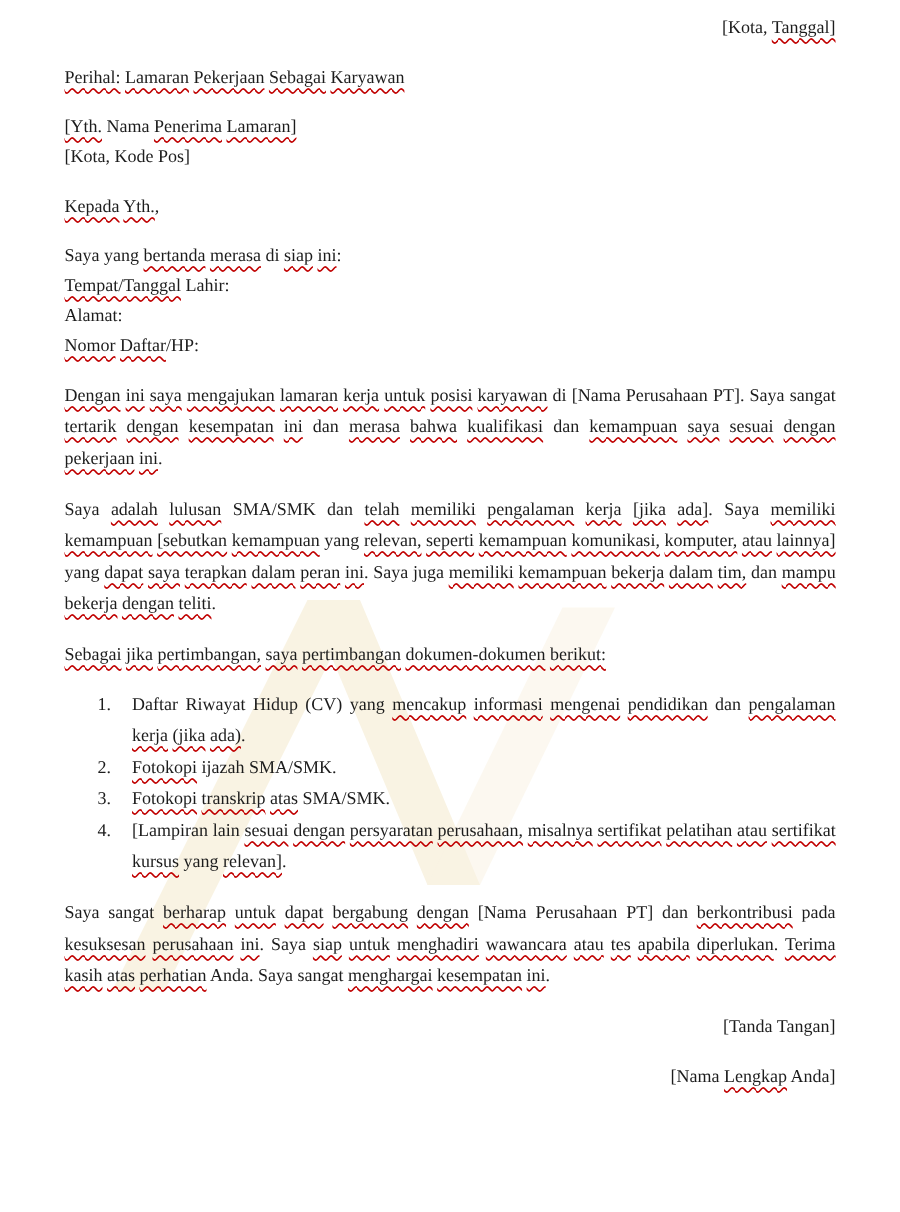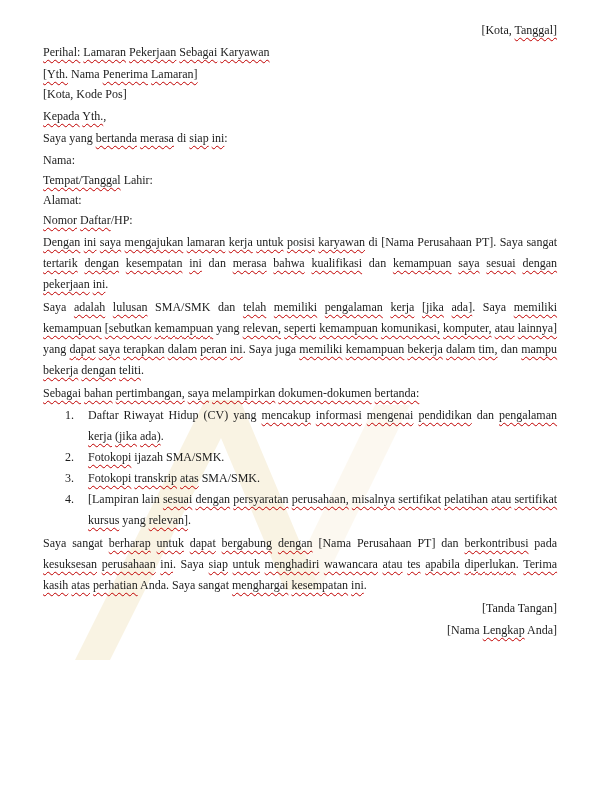--- a/index.html
+++ b/index.html
@@ -5,39 +5,39 @@
   html, body { margin: 0; padding: 0; }
   body {
     width: 600px; height: 808px;
     background: var(--bg, #ffffff);
     overflow: hidden;
   }
   .page {
     position: relative;
     width: 600px; height: 808px;
     box-sizing: border-box;
-    padding: 20px 43px 0 43px;
+    padding: 8px 43px 0 43px;
     font-family: "Liberation Serif", "DejaVu Serif", serif;
     font-size: 12px;
     color: var(--ink, #1c1c1c);
     background: var(--bg, #ffffff);
   }
   .watermark {
     position: absolute;
     left: 55px; top: 390px;
     width: 360px; height: 275px;
     z-index: 0;
     pointer-events: none;
   }
   .watermark polygon { fill: var(--wm, #f9f3e3); }
   .content { position: relative; z-index: 1; }
   .line { line-height: 20px; text-align: left; }
   .para { line-height: 21px; text-align: justify; }
   .r    { text-align: right; }
-  .gap  { margin-top: 2px; }
+  .gap  { margin-top: 13px; }
   .li {
     position: relative;
     padding-left: 45px;
     line-height: 21px;
     text-align: justify;
   }
   .li .num { position: absolute; left: 22px; }
   .b  { font-weight: normal; }
   .sq {
     text-decoration-line: underline;
@@ -56,27 +56,26 @@
     <polygon points="150,10 185,10 265,200 230,200"></polygon>
     <polygon points="265,200 230,200 320,15 355,15" opacity="0.55"></polygon>
   </svg>
   <div class="content" id="letter-blocks">
       <div class="line r"><span>[Kota, </span><span><span class="sq">Tanggal]</span></span></div>
       <div class="line gap"><span><span class="sq">Perihal:</span> <span class="sq">Lamaran</span> <span class="sq">Pekerjaan</span> <span class="sq">Sebagai</span> <span class="sq">Karyawan</span></span></div>
       <div class="line gap"><span><span class="sq">[Yth.</span></span><span> Nama </span><span><span class="sq">Penerima</span> <span class="sq">Lamaran]</span></span></div>
       <div class="line"><span>[Kota, Kode Pos]</span></div>
       <div class="line gap"><span><span class="sq">Kepada</span> <span class="sq">Yth.</span></span><span>,</span></div>
       <div class="line gap"><span>Saya yang </span><span><span class="sq">bertanda</span> <span class="sq">merasa</span></span><span> di </span><span><span class="sq">siap</span> <span class="sq">ini</span></span><span>:</span></div>
-      <div class="line gap"><span>Nama:</span></div>
       <div class="line"><span><span class="sq">Tempat/Tanggal</span></span><span> Lahir:</span></div>
       <div class="line"><span>Alamat:</span></div>
       <div class="line"><span><span class="sq">Nomor</span> <span class="sq">Daftar</span></span><span>/HP:</span></div>
       <div class="para gap"><span><span class="sq">Dengan</span> <span class="sq">ini</span> <span class="sq">saya</span> <span class="sq">mengajukan</span> <span class="sq">lamaran</span> <span class="sq">kerja</span> <span class="sq">untuk</span> <span class="sq">posisi</span> <span class="sq">karyawan</span></span><span> di </span><span class="b">[Nama Perusahaan PT]</span><span>. Saya sangat </span><span><span class="sq">tertarik</span> <span class="sq">dengan</span> <span class="sq">kesempatan</span> <span class="sq">ini</span></span><span> dan </span><span><span class="sq">merasa</span> <span class="sq">bahwa</span> <span class="sq">kualifikasi</span></span><span> dan </span><span><span class="sq">kemampuan</span> <span class="sq">saya</span> <span class="sq">sesuai</span> <span class="sq">dengan</span> <span class="sq">pekerjaan</span> <span class="sq">ini</span></span><span>.</span></div>
       <div class="para gap"><span>Saya </span><span><span class="sq">adalah</span> <span class="sq">lulusan</span></span><span> SMA/SMK dan </span><span><span class="sq">telah</span> <span class="sq">memiliki</span> <span class="sq">pengalaman</span> <span class="sq">kerja</span></span><span> </span><span class="b"><span class="sq">[jika</span> <span class="sq">ada]</span></span><span>. Saya </span><span><span class="sq">memiliki</span> <span class="sq">kemampuan</span></span><span> </span><span class="b"><span class="sq">[sebutkan</span> <span class="sq">kemampuan</span></span><span class="b"> yang </span><span class="b"><span class="sq">relevan,</span> <span class="sq">seperti</span> <span class="sq">kemampuan</span> <span class="sq">komunikasi,</span> <span class="sq">komputer,</span> <span class="sq">atau</span> <span class="sq">lainnya]</span></span><span> yang </span><span><span class="sq">dapat</span> <span class="sq">saya</span> <span class="sq">terapkan</span> <span class="sq">dalam</span> <span class="sq">peran</span> <span class="sq">ini</span></span><span>. Saya juga </span><span><span class="sq">memiliki</span> <span class="sq">kemampuan</span> <span class="sq">bekerja</span> <span class="sq">dalam</span> <span class="sq">tim,</span></span><span> dan </span><span><span class="sq">mampu</span> <span class="sq">bekerja</span> <span class="sq">dengan</span> <span class="sq">teliti</span></span><span>.</span></div>
-      <div class="line gap"><span><span class="sq">Sebagai</span> <span class="sq">bahan</span> <span class="sq">pertimbangan,</span> <span class="sq">saya</span> <span class="sq">melampirkan</span> <span class="sq">dokumen-dokumen</span> <span class="sq">bertanda:</span></span></div>
+      <div class="line gap"><span><span class="sq">Sebagai</span> <span class="sq">jika</span> <span class="sq">pertimbangan,</span> <span class="sq">saya</span> <span class="sq">pertimbangan</span> <span class="sq">dokumen-dokumen</span> <span class="sq">berikut:</span></span></div>
       <div class="li gap"><span class="num">1.</span><span>Daftar Riwayat Hidup (CV) yang </span><span><span class="sq">mencakup</span> <span class="sq">informasi</span> <span class="sq">mengenai</span> <span class="sq">pendidikan</span></span><span> dan </span><span><span class="sq">pengalaman</span> <span class="sq">kerja</span> <span class="sq">(jika</span> <span class="sq">ada)</span></span><span>.</span></div>
       <div class="li"><span class="num">2.</span><span><span class="sq">Fotokopi</span></span><span> ijazah SMA/SMK.</span></div>
       <div class="li"><span class="num">3.</span><span><span class="sq">Fotokopi</span> <span class="sq">transkrip</span> <span class="sq">atas</span></span><span> SMA/SMK.</span></div>
       <div class="li"><span class="num">4.</span><span class="b">[Lampiran lain </span><span class="b"><span class="sq">sesuai</span> <span class="sq">dengan</span> <span class="sq">persyaratan</span> <span class="sq">perusahaan,</span> <span class="sq">misalnya</span> <span class="sq">sertifikat</span> <span class="sq">pelatihan</span> <span class="sq">atau</span></span><span class="b"> </span><span class="b"><span class="sq">sertifikat</span> <span class="sq">kursus</span></span><span class="b"> yang </span><span class="b"><span class="sq">relevan]</span></span><span class="b">.</span></div>
       <div class="para gap"><span>Saya sangat </span><span><span class="sq">berharap</span> <span class="sq">untuk</span> <span class="sq">dapat</span> <span class="sq">bergabung</span> <span class="sq">dengan</span></span><span> [Nama Perusahaan PT] dan </span><span><span class="sq">berkontribusi</span></span><span> pada </span><span><span class="sq">kesuksesan</span> <span class="sq">perusahaan</span> <span class="sq">ini</span></span><span>. Saya </span><span><span class="sq">siap</span> <span class="sq">untuk</span> <span class="sq">menghadiri</span> <span class="sq">wawancara</span> <span class="sq">atau</span> <span class="sq">tes</span> <span class="sq">apabila</span> <span class="sq">diperlukan</span></span><span>. </span><span><span class="sq">Terima</span> <span class="sq">kasih</span> <span class="sq">atas</span> <span class="sq">perhatian</span></span><span> Anda. Saya sangat </span><span><span class="sq">menghargai</span> <span class="sq">kesempatan</span> <span class="sq">ini</span></span><span>.</span></div>
       <div class="line r gap"><span>[Tanda Tangan]</span></div>
       <div class="line r gap"><span>[Nama </span><span><span class="sq">Lengkap</span></span><span> Anda]</span></div>
     </div>
 </div>
 

